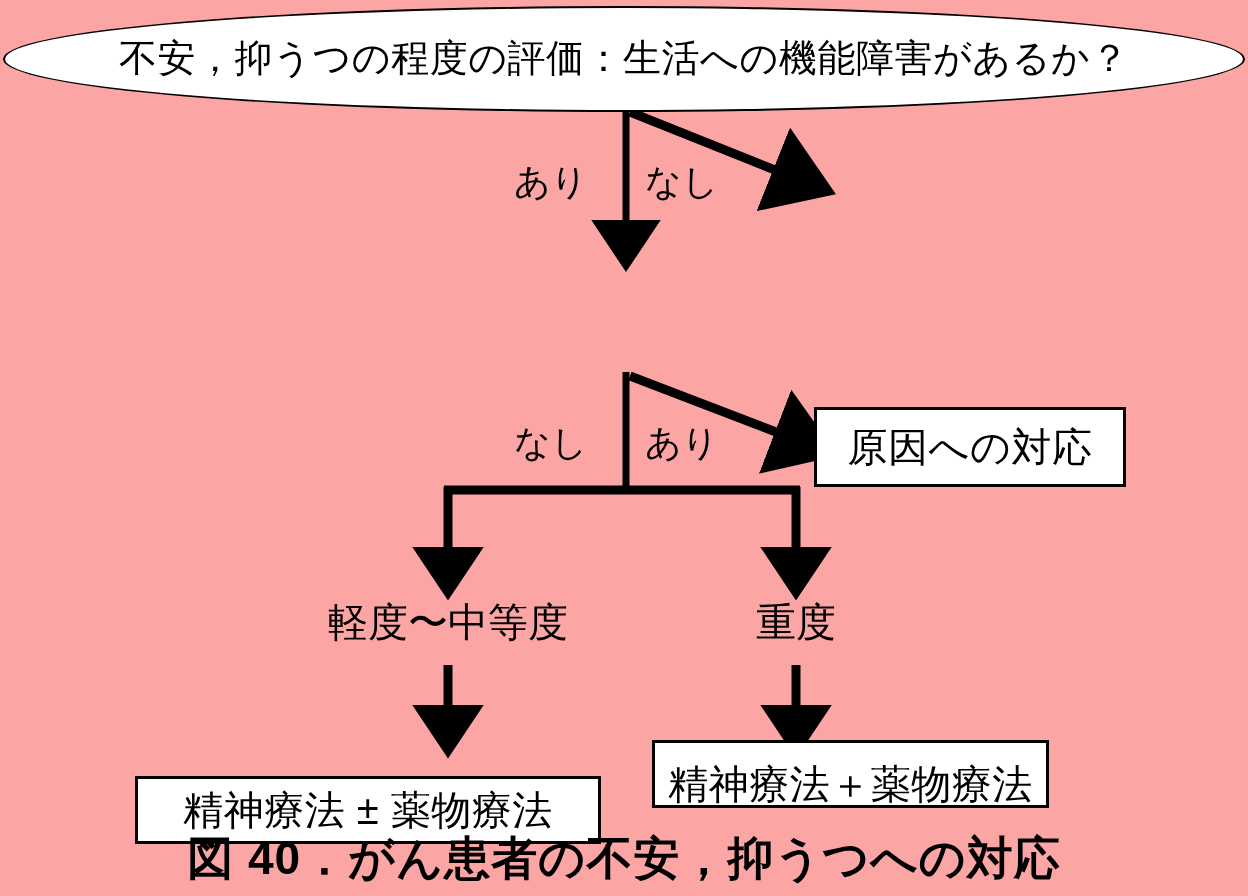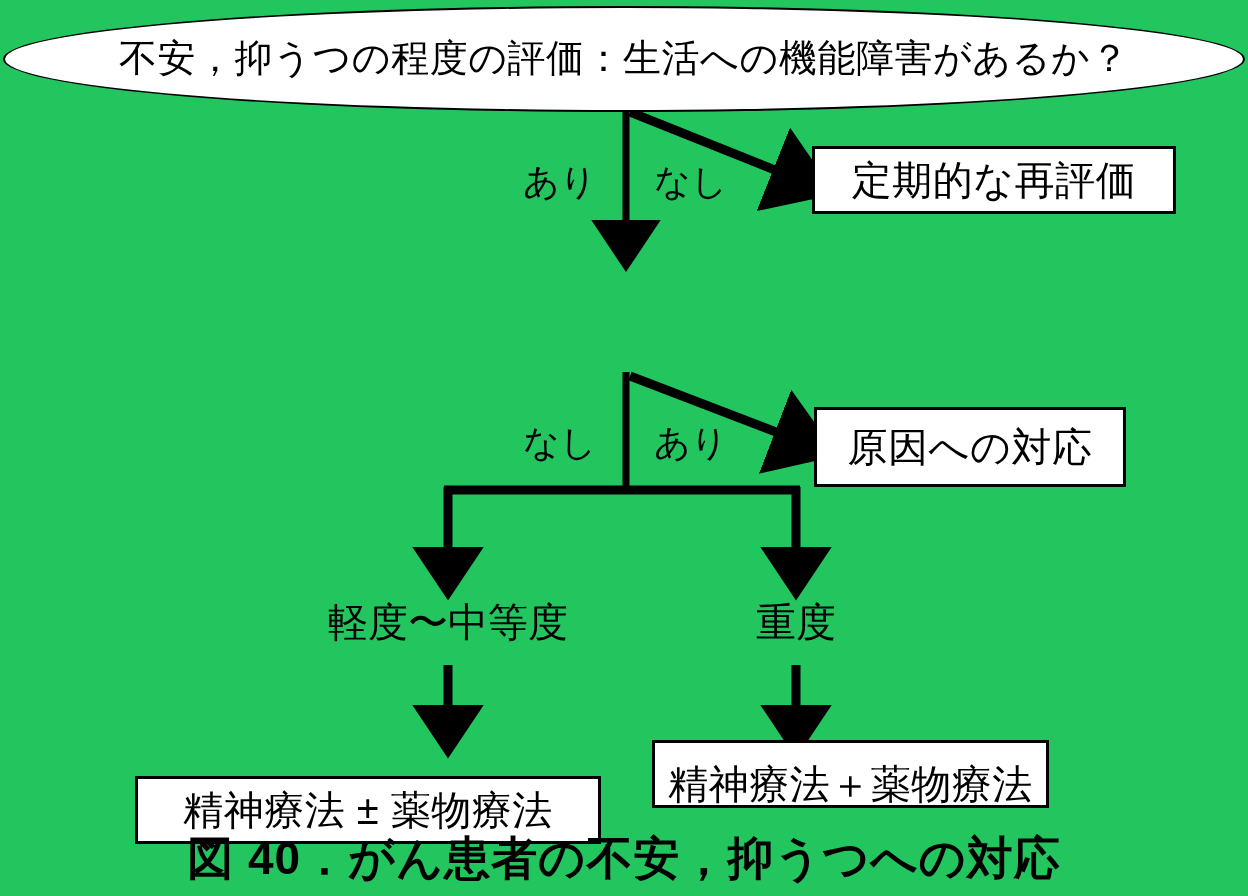--- a/index.html
+++ b/index.html
@@ -9,21 +9,21 @@
     background: #ffffff;
   }
   body {
     font-family: "Liberation Sans", "DejaVu Sans", sans-serif;
     color: #000000;
   }
   #figure-root {
     position: relative;
     width: 1248px;
     height: 896px;
-    background: #22c55e;
+    background: #fca5a5;
     overflow: hidden;
   }
   #wire-layer {
     position: absolute;
     left: 0;
     top: 0;
     width: 1248px;
     height: 896px;
     pointer-events: none;
   }
@@ -49,21 +49,20 @@
     background: #ffffff;
     font-size: 40px;
     letter-spacing: 0.5px;
   }
   .edge-label {
     position: absolute;
     font-size: 36px;
     line-height: 1;
     white-space: nowrap;
     background: transparent;
-    margin-left: 9px;
   }
   .branch-label {
     position: absolute;
     font-size: 40px;
     line-height: 1;
     white-space: nowrap;
     text-align: center;
   }
   #figure-caption {
     position: absolute;
@@ -108,23 +107,20 @@
     <line x1="448" y1="665" x2="448" y2="728" stroke="#000000" stroke-width="9" marker-end="url(#arrow-thick)"></line>
 
     <line x1="796" y1="665" x2="796" y2="728" stroke="#000000" stroke-width="9" marker-end="url(#arrow-thick)"></line>
   </svg>
 
   <div class="node ellipse-node" style="left:3px; top:6px; width:1242px; height:106px;">
     <span>不安，抑うつの程度の評価：生活への機能障害があるか？</span>
   </div>
 
 
-  <div class="node box-node" style="left:812px; top:146px; width:364px; height:68px;">
-    <span>定期的な再評価</span>
-  </div>
 
   <div class="node box-node" style="left:814px; top:407px; width:312px; height:80px;">
     <span>原因への対応</span>
   </div>
 
   <div class="node box-node" style="left:135px; top:740px; width:466px; height:68px;margin-top:36px;">
     <span>精神療法 ± 薬物療法</span>
   </div>
 
   <div class="node box-node" style="left:652px; top:740px; width:397px; height:68px;align-items:flex-end;">

